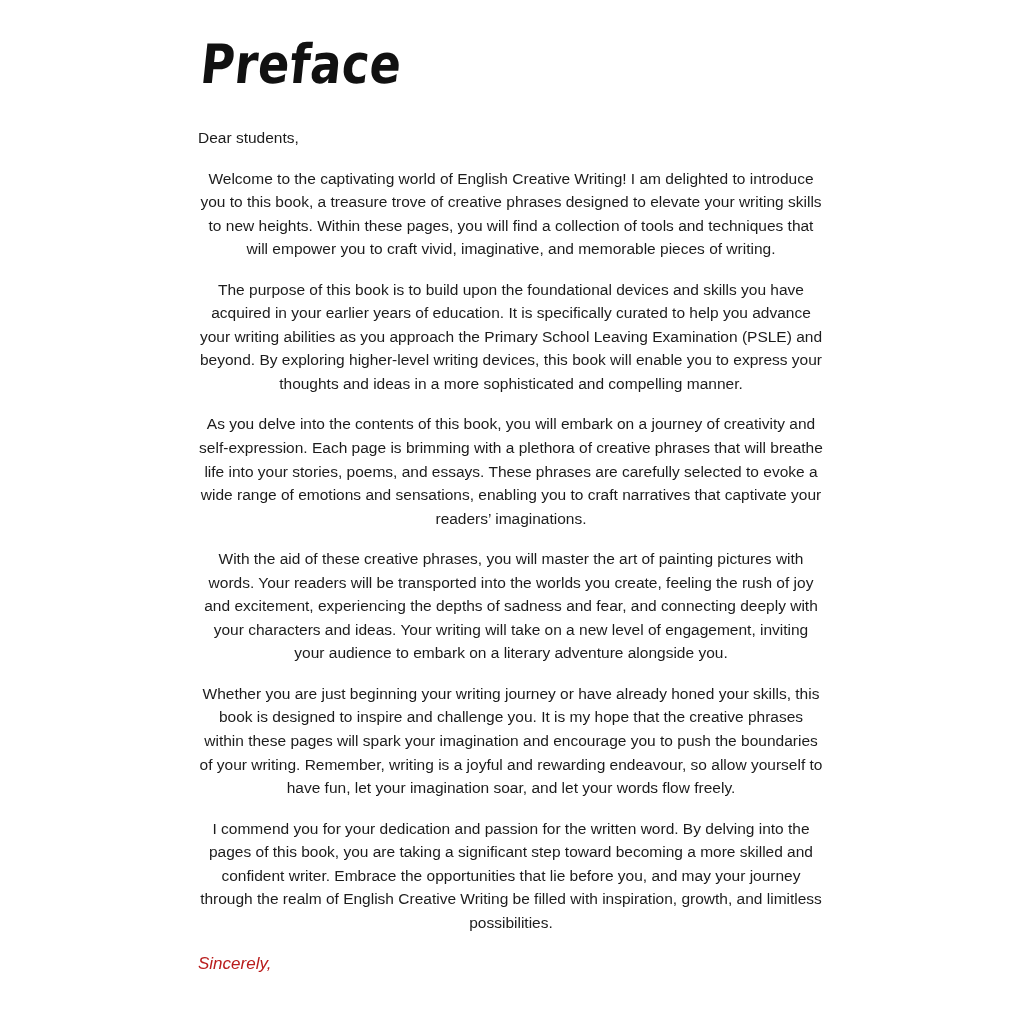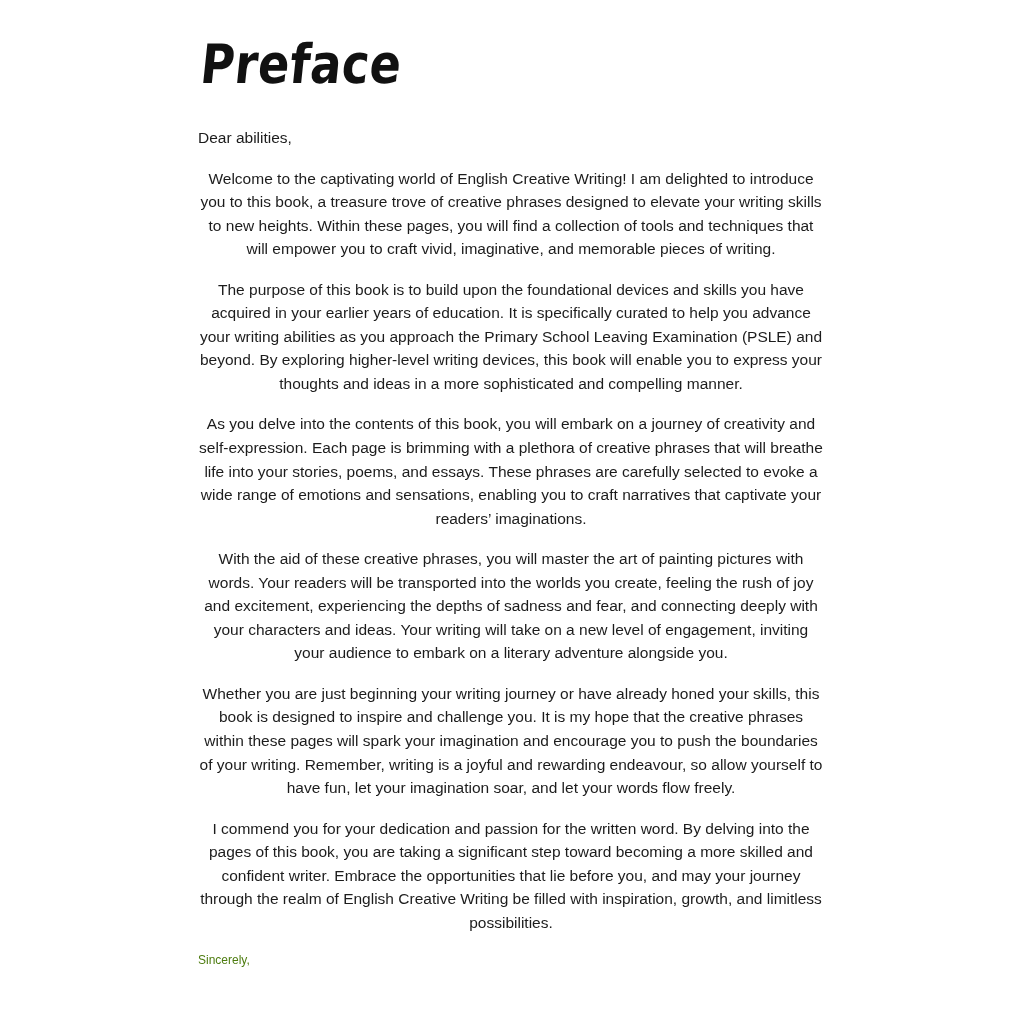--- a/index.html
+++ b/index.html
@@ -48,34 +48,35 @@
     text-align: center;
     max-width: 628px;
   }
   .closing {
     font-size: 15.5px;
     line-height: 1.5;
     margin: 0 0 16px 0;
     color: #1c1c1c;
   }
   .signoff {
-    font-size: 12px;
+    font-size: 17px;
     line-height: 1.5;
     margin: 0 0 12px 0;
-    color: #4d7c0f;
+    color: #b91c1c;
+    font-style: italic;
   }
 </style>
 </head>
 <body>
 
 <div class="page">
 
   <h1 class="doc-title">Preface</h1>
 
-  <p class="salutation">Dear abilities,</p>
+  <p class="salutation">Dear students,</p>
 
   <p class="para">Welcome to the captivating world of English Creative Writing! I am delighted to introduce you to this book, a treasure trove of creative phrases designed to elevate your writing skills to new heights. Within these pages, you will find a collection of tools and techniques that will empower you to craft vivid, imaginative, and memorable pieces of writing.</p>
   <p class="para">The purpose of this book is to build upon the foundational devices and skills you have acquired in your earlier years of education. It is specifically curated to help you advance your writing abilities as you approach the Primary School Leaving Examination (PSLE) and beyond. By exploring higher-level writing devices, this book will enable you to express your thoughts and ideas in a more sophisticated and compelling manner.</p>
   <p class="para">As you delve into the contents of this book, you will embark on a journey of creativity and self-expression. Each page is brimming with a plethora of creative phrases that will breathe life into your stories, poems, and essays. These phrases are carefully selected to evoke a wide range of emotions and sensations, enabling you to craft narratives that captivate your readers’ imaginations.</p>
   <p class="para">With the aid of these creative phrases, you will master the art of painting pictures with words. Your readers will be transported into the worlds you create, feeling the rush of joy and excitement, experiencing the depths of sadness and fear, and connecting deeply with your characters and ideas. Your writing will take on a new level of engagement, inviting your audience to embark on a literary adventure alongside you.</p>
   <p class="para">Whether you are just beginning your writing journey or have already honed your skills, this book is designed to inspire and challenge you. It is my hope that the creative phrases within these pages will spark your imagination and encourage you to push the boundaries of your writing. Remember, writing is a joyful and rewarding endeavour, so allow yourself to have fun, let your imagination soar, and let your words flow freely.</p>
   <p class="para">I commend you for your dedication and passion for the written word. By delving into the pages of this book, you are taking a significant step toward becoming a more skilled and confident writer. Embrace the opportunities that lie before you, and may your journey through the realm of English Creative Writing be filled with inspiration, growth, and limitless possibilities.</p>
 
   <p class="signoff">Sincerely,</p>
 

